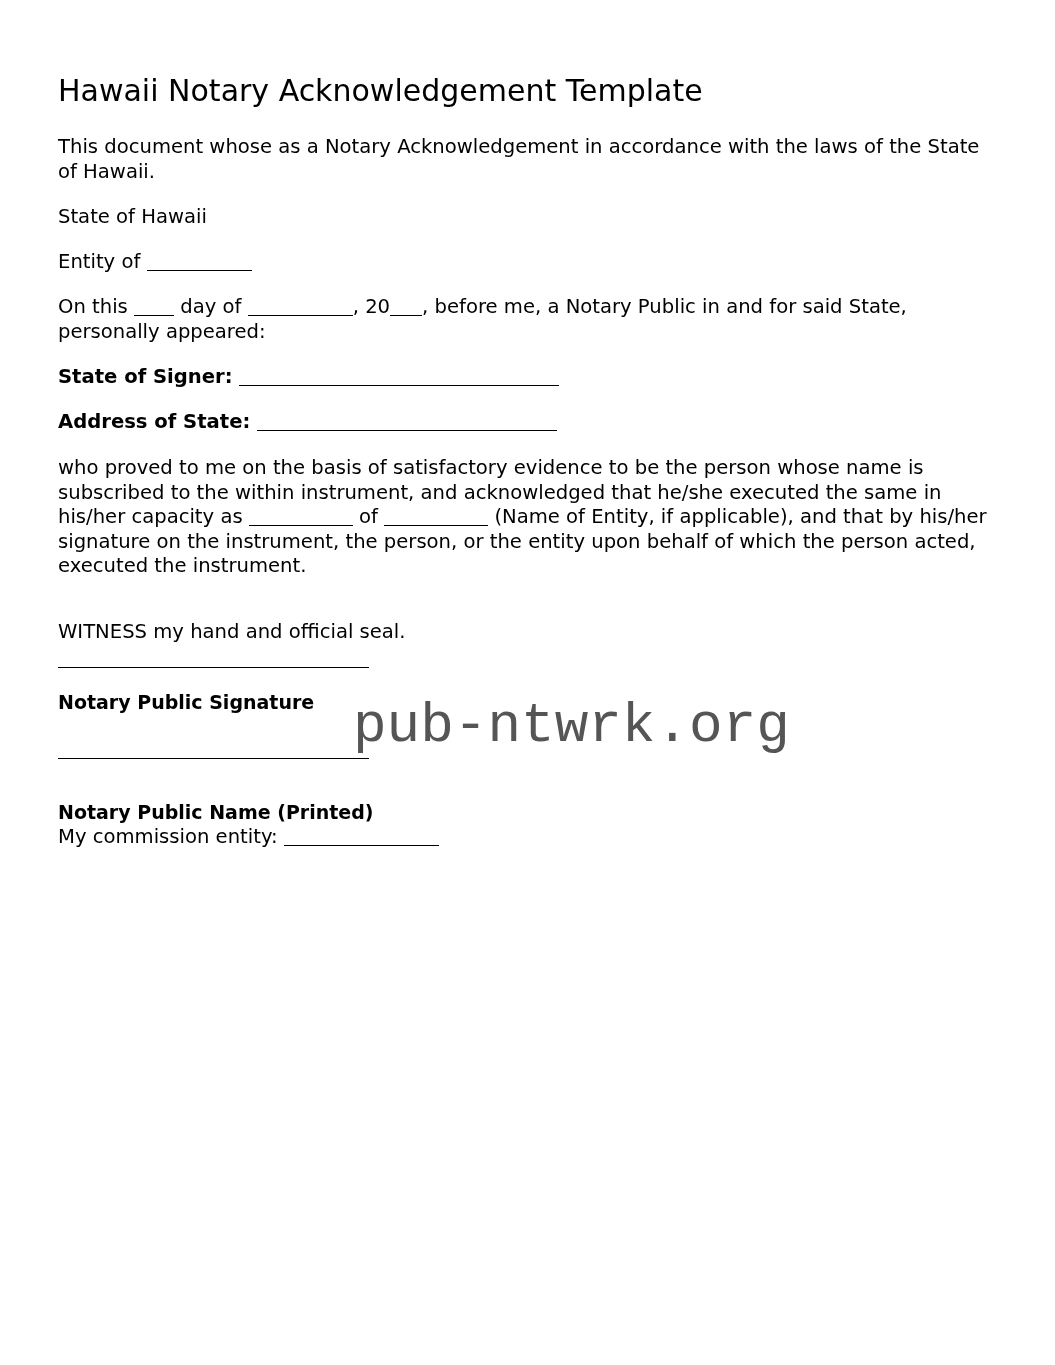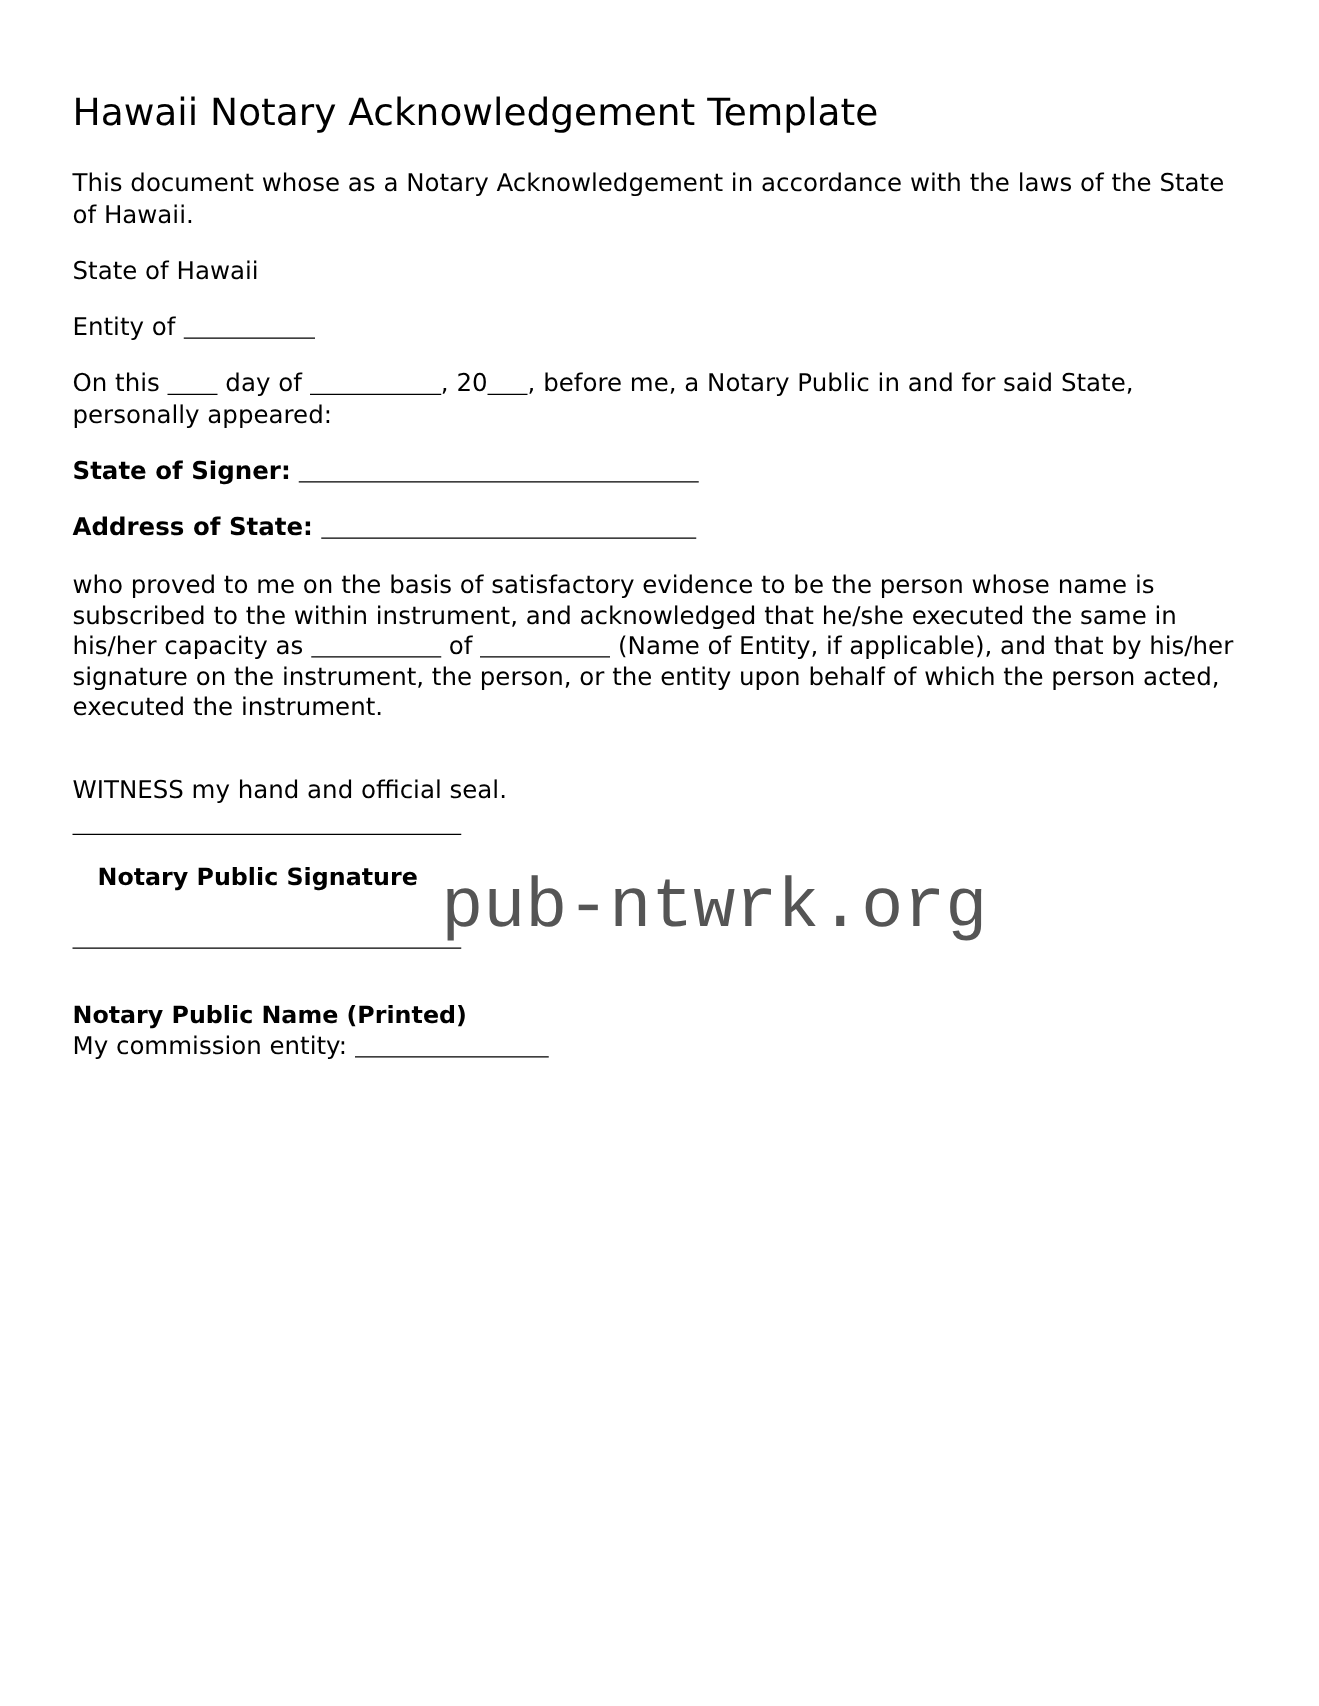--- a/index.html
+++ b/index.html
@@ -104,21 +104,21 @@
     <span class="blank" style="width:104px;"></span>
     <span>of</span>
     <span class="blank" style="width:104px;"></span>
     <span>(Name of Entity, if applicable), and that by his/her signature on the instrument, the person, or the entity upon behalf of which the person acted, executed the instrument.</span>
   </p>
 
   <p class="para" style="top:599px;margin-top:21px;">WITNESS my hand and official seal.</p>
 
   <div class="sigline" style="top:667px;"></div>
 
-  <p class="para bold" style="top:690px; font-size:19px;margin-left:20px;">Notary Public Signature</p>
+  <p class="para bold" style="top:690px; font-size:19px;">Notary Public Signature</p>
 
   <div class="sigline" style="top:758px;"></div>
 
   <p class="para bold" style="top:780px; font-size:19px;margin-top:20px;">Notary Public Name (Printed)</p>
 
   <p class="para" style="top:825px;">
     <span>My commission entity:</span>
     <span class="blank" style="width:155px;"></span>
   </p>
 </div>

